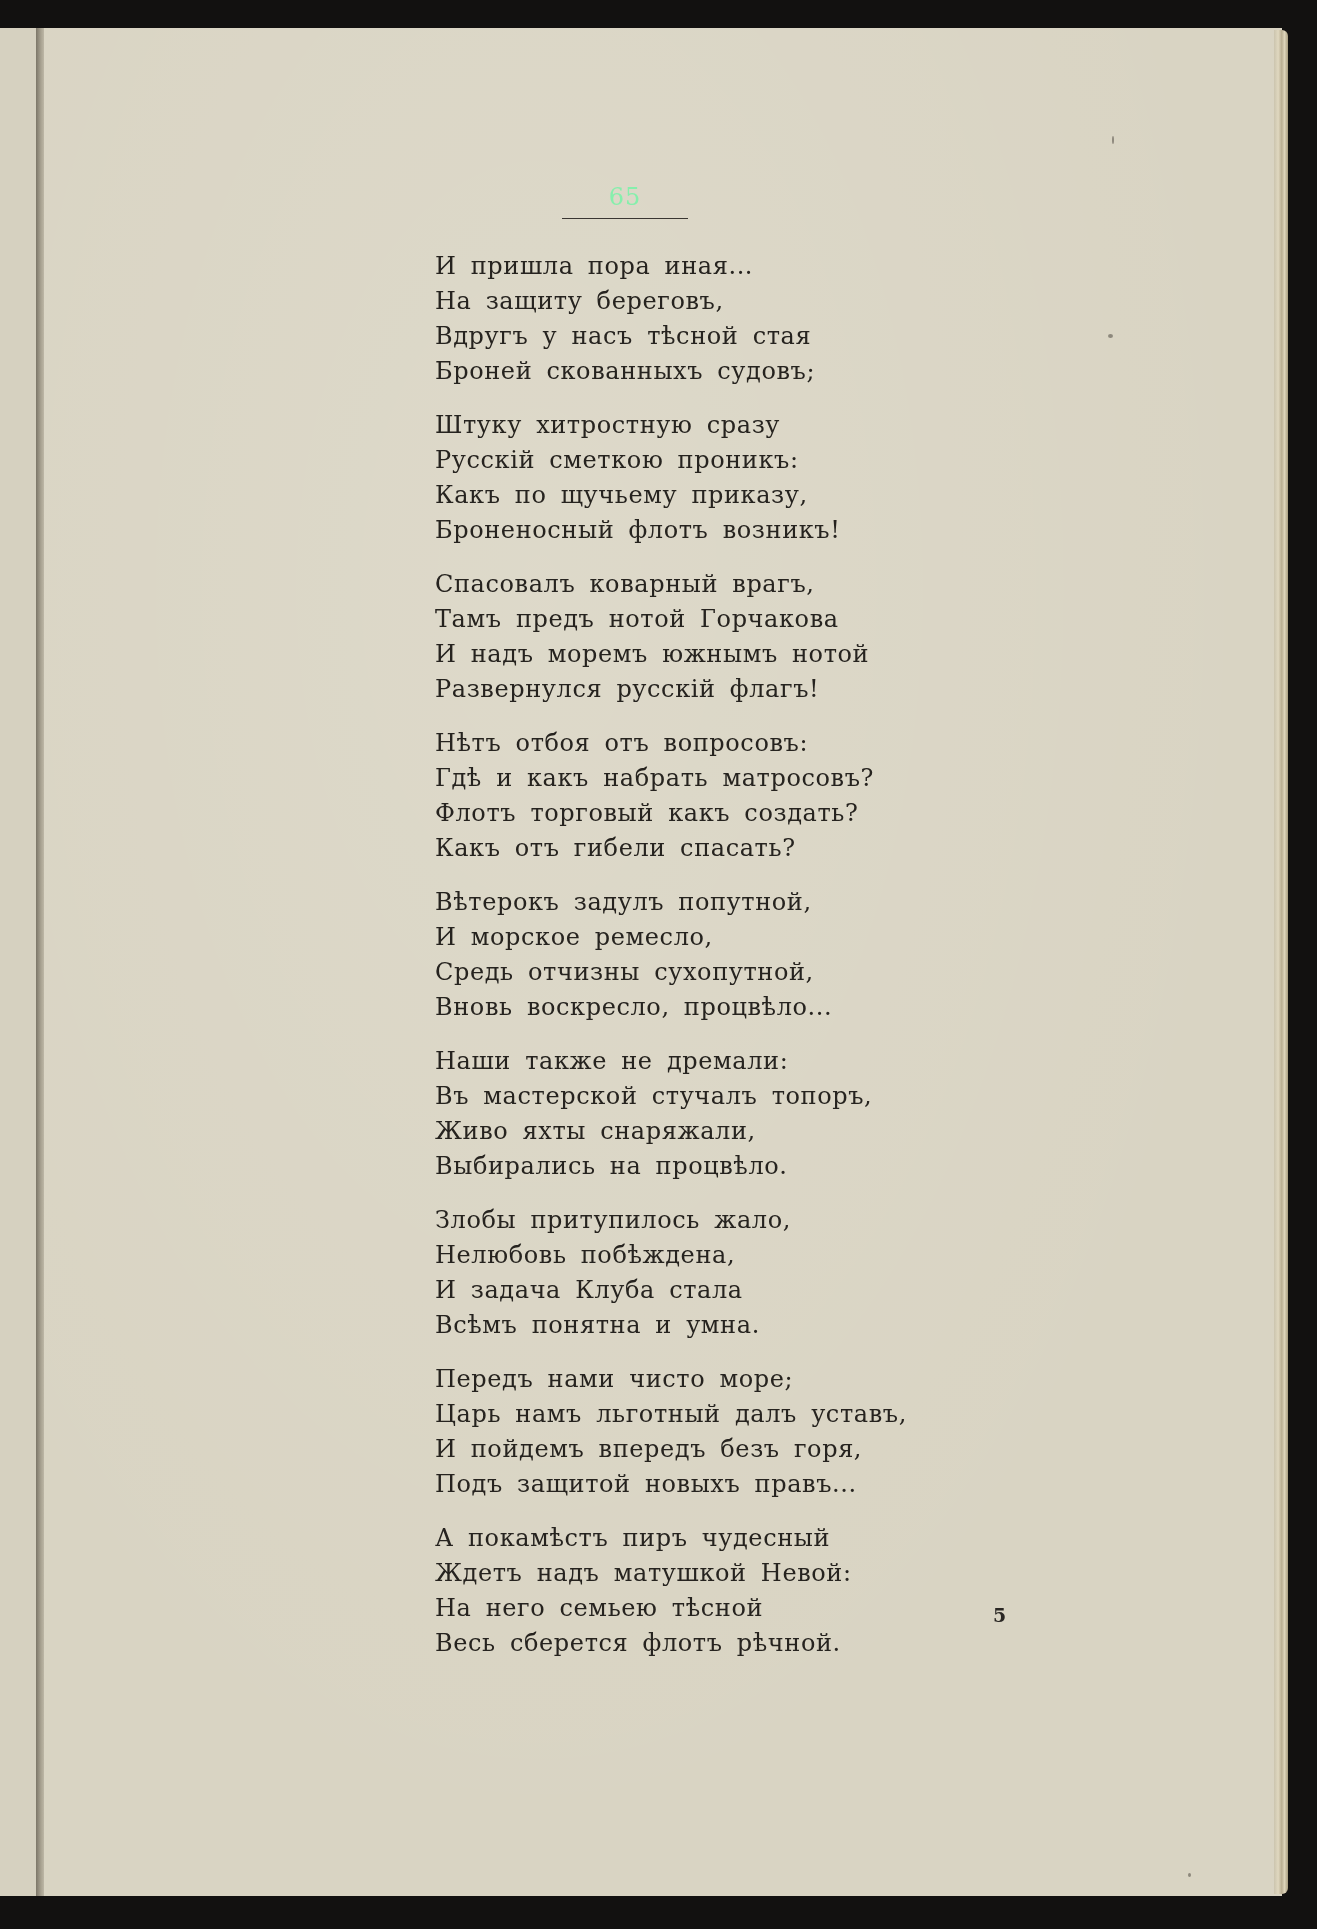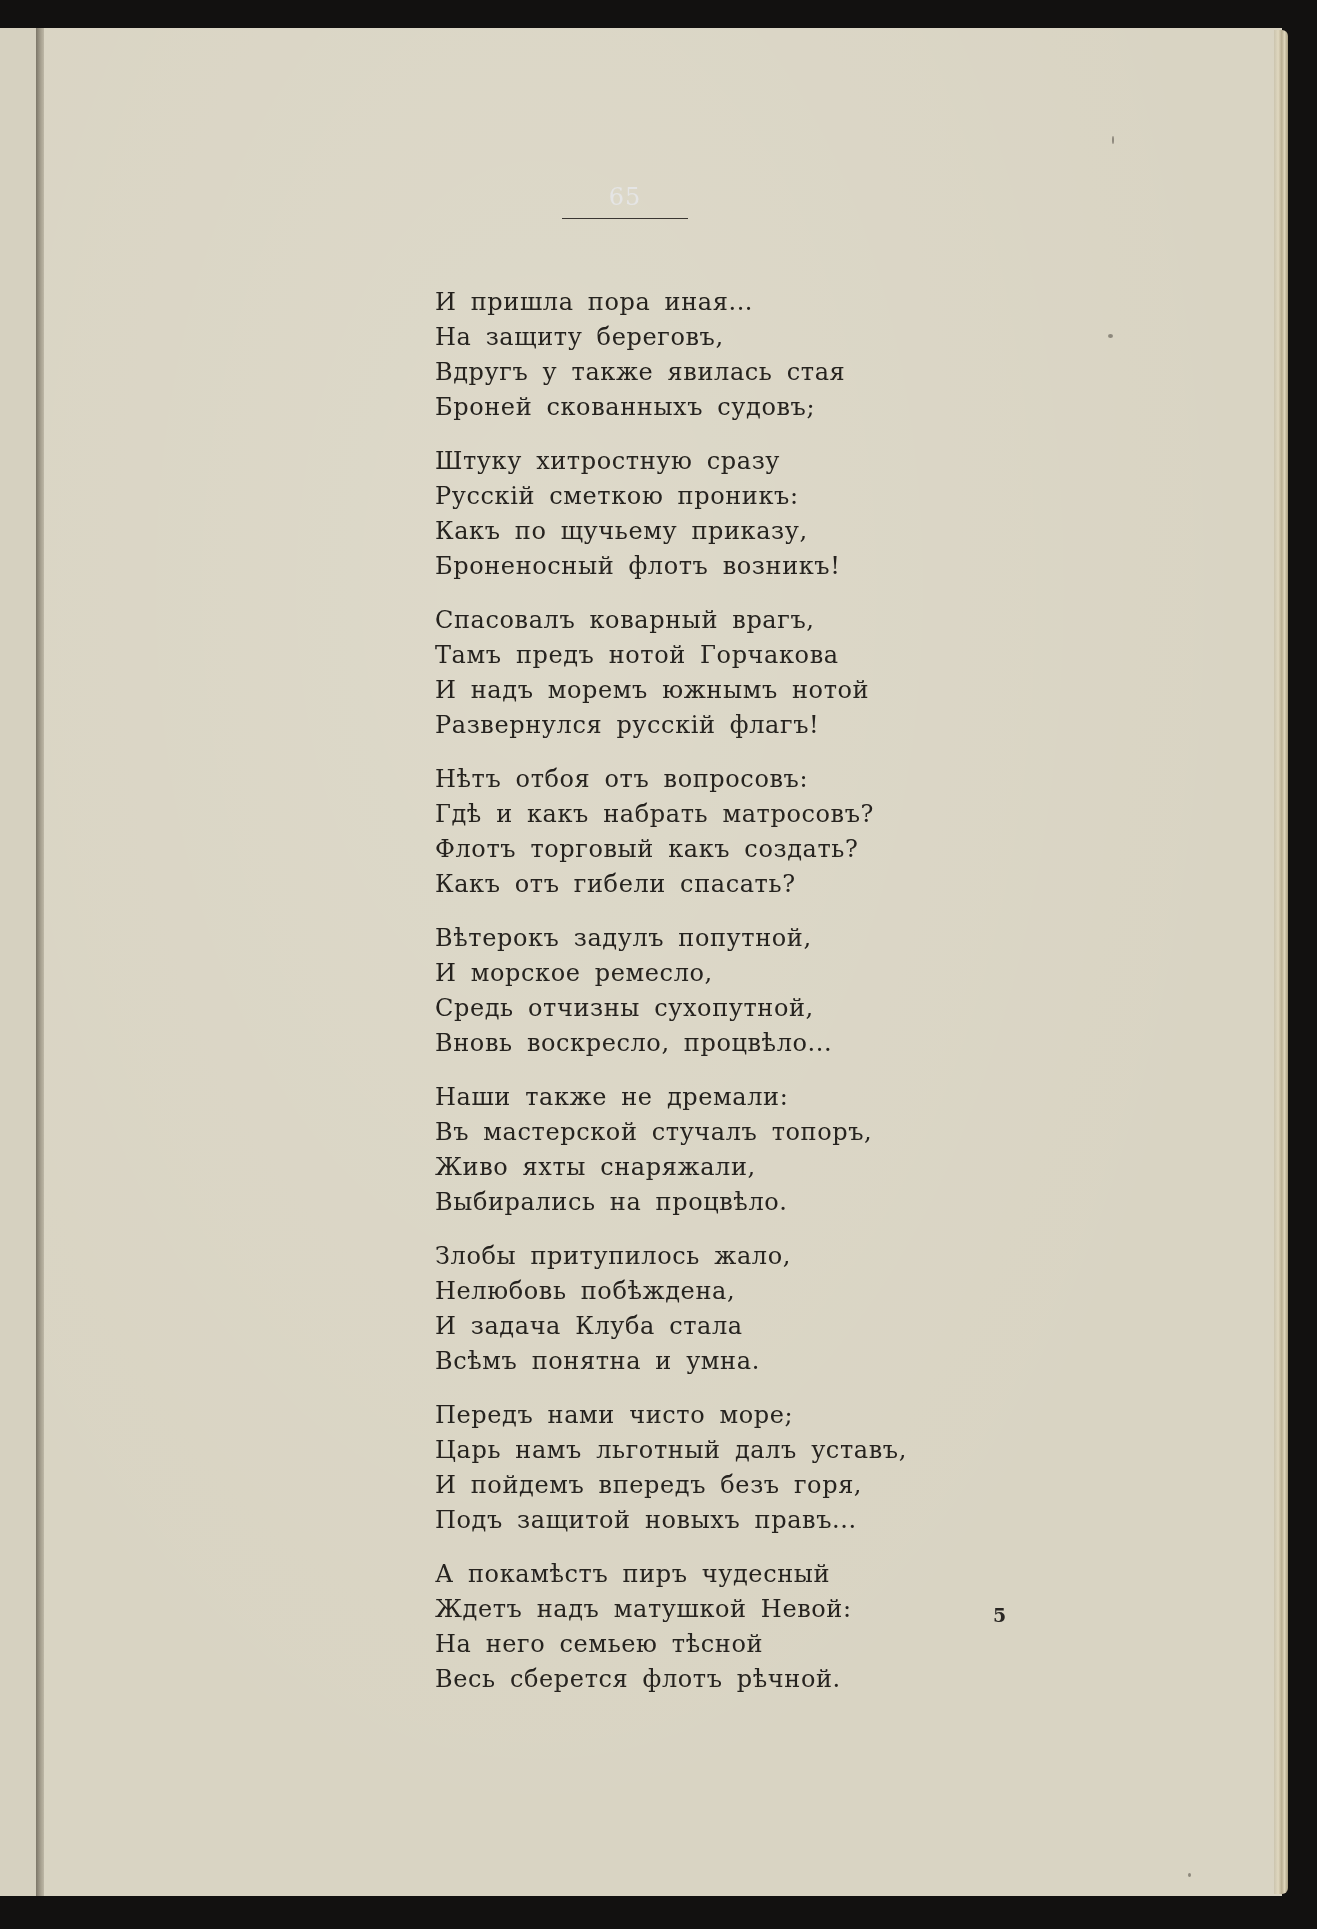--- a/index.html
+++ b/index.html
@@ -24,29 +24,28 @@
   }
   .page-edge {
     position: absolute; left: 1274px; top: 30px; width: 14px; height: 1864px;
     background: linear-gradient(to right, #cbc4ae, #e0d8c0 30%, #b9ae92 55%, #ddd4ba 75%, #a89d80);
     border-radius: 0 6px 6px 0;
   }
   .header {
     position: absolute; left: 560px; top: 184px; width: 130px; text-align: center;
   }
   .page-number {
-    font-size: 24px; color: #e5e5e5; letter-spacing: 1px; line-height: 26px;
+    font-size: 24px; color: #86efac; letter-spacing: 1px; line-height: 26px;
   }
   .header-rule {
     margin: 8px auto 0; width: 126px; height: 0; border-top: 1.5px solid #3a3632;
   }
   .poem {
     position: absolute; left: 435px; top: 249px;
     color: #26231f;
-    margin-top: 36px;
   }
   .stanza { margin-bottom: 19px; }
   .line {
     font-size: 24px; line-height: 35px; height: 35px; white-space: nowrap;
     letter-spacing: 0.6px; word-spacing: 6px;
   }
   .signature {
     position: absolute; left: 993px; top: 1604px; font-size: 19px; font-weight: bold; color: #2a2724;
   }
   .speck { position: absolute; background: #5a554c; border-radius: 50%; opacity: 0.6; }
@@ -65,21 +64,21 @@
 
 <div class="header">
   <div class="page-number">65</div>
   <div class="header-rule"></div>
 </div>
 
 <div class="poem">
   <div class="stanza">
     <div class="line">И пришла пора иная...</div>
     <div class="line">На защиту береговъ,</div>
-    <div class="line">Вдругъ у также явилась стая</div>
+    <div class="line">Вдругъ у насъ тѣсной стая</div>
     <div class="line">Броней скованныхъ судовъ;</div>
   </div>
   <div class="stanza">
     <div class="line">Штуку хитростную сразу</div>
     <div class="line">Русскій сметкою проникъ:</div>
     <div class="line">Какъ по щучьему приказу,</div>
     <div class="line">Броненосный флотъ возникъ!</div>
   </div>
   <div class="stanza">
     <div class="line">Спасовалъ коварный врагъ,</div>

